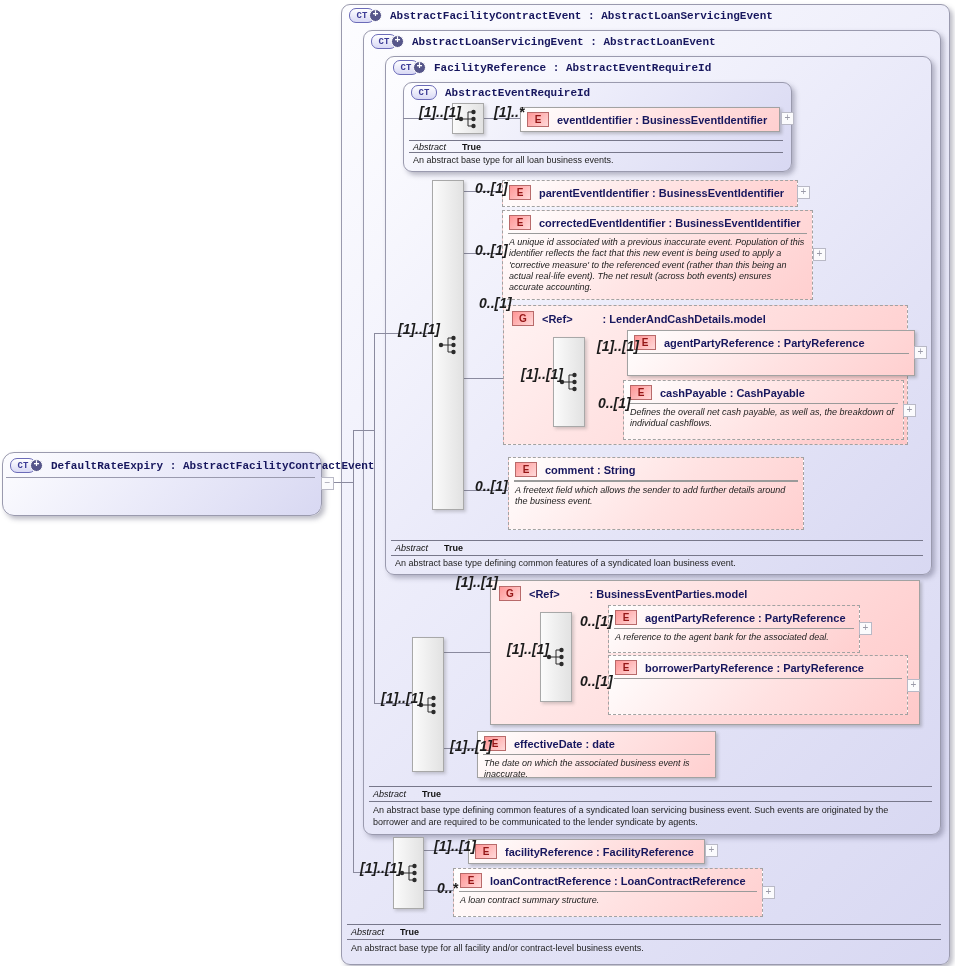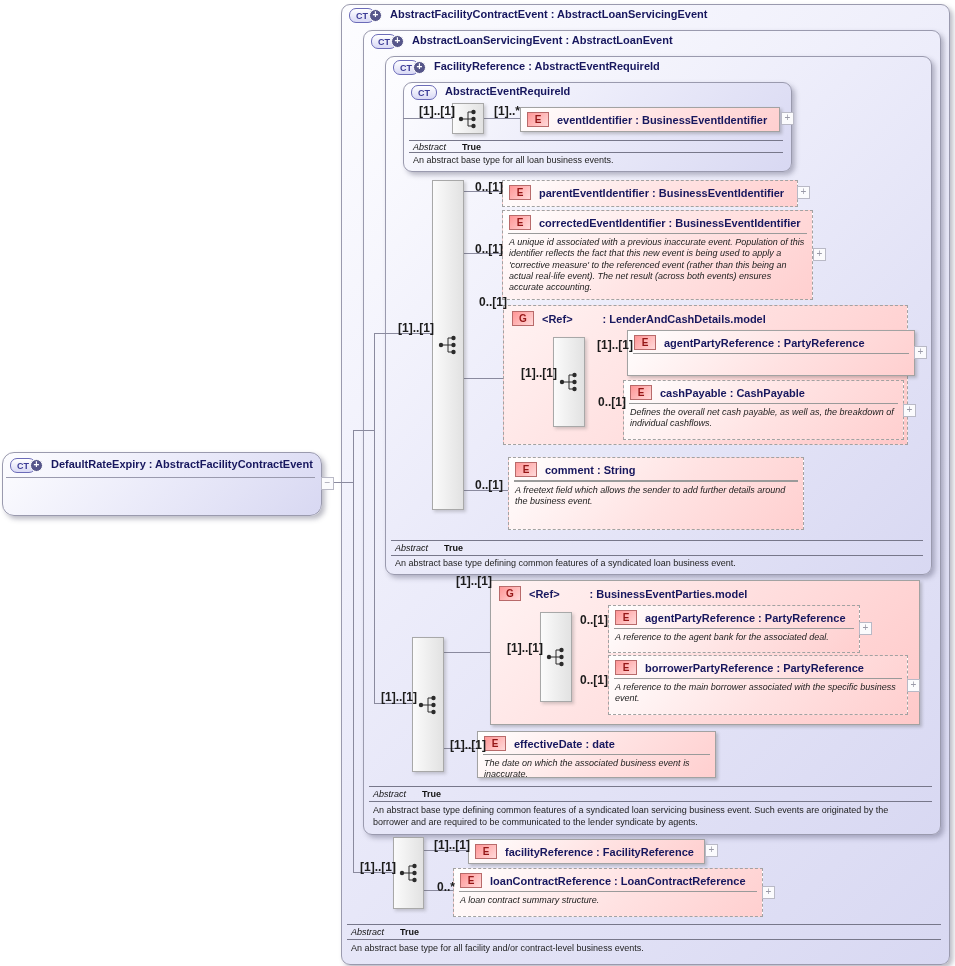--- a/index.html
+++ b/index.html
@@ -3,21 +3,21 @@
 <meta charset="utf-8">
 <style>
   html,body{margin:0;padding:0;background:#fff;}
   #canvas{position:relative;width:955px;height:966px;background:#fff;
           font-family:"Liberation Sans",sans-serif;overflow:hidden;}
 
   
   .ctbox{position:absolute;border:1px solid #9a9aae;border-radius:9px;
          background:linear-gradient(135deg,#fdfdff 0%,#ececfa 45%,#d8d8f2 100%);
          box-shadow:3px 3px 5px rgba(60,60,90,.35);}
-  .hdr{position:absolute;display:flex;align-items:flex-start;gap:8px;white-space:nowrap;}
+  .hdr{position:absolute;display:flex;align-items:center;gap:8px;white-space:nowrap;font-family:Liberation Mono, monospace;}
   .hdr .title{font-size:11px;font-weight:bold;color:#17175e;}
 
   .ct-wrap{display:flex;align-items:center;}
   .ct-icon{display:inline-flex;align-items:center;justify-content:center;
            width:24px;height:13px;border:1.4px solid #6b6bb8;border-radius:7px;
            background:linear-gradient(#ffffff,#d9d9f5);color:#3c3c96;
            font-size:9px;font-weight:bold;}
   .ct-plus{width:11px;height:11px;border-radius:50%;background:#56568a;border:1px solid #fff;
            color:#fff;font-size:10px;line-height:10px;text-align:center;margin-left:-6px;font-weight:bold;}
 
@@ -48,21 +48,21 @@
 
   
   .seqbar{position:absolute;border:1px solid #a8a8a8;
           background:linear-gradient(90deg,#fbfbfb,#e2e2e2);
           box-shadow:2px 2px 3px rgba(80,80,80,.25);
           display:flex;align-items:center;justify-content:center;}
 
   
   .hl{position:absolute;height:1px;background:#8a8a9e;}
   .vl{position:absolute;width:1px;background:#8a8a9e;}
-  .card{position:absolute;font-size:12px;font-weight:bold;color:#1c1c1c;white-space:nowrap;}
+  .card{position:absolute;font-size:14px;font-weight:bold;font-style:italic;color:#1c1c1c;white-space:nowrap;}
   .plusbox{position:absolute;width:11px;height:11px;border:1px solid #b9b9c6;background:#fbfbfd;
            color:#9a9aa8;font-size:10px;line-height:10px;text-align:center;}
 
   
   .fl{position:absolute;height:1px;background:#77778a;}
   .abs-row{position:absolute;font-size:9px;color:#111;white-space:nowrap;}
   .abs-row .alabel{font-style:italic;}
   .abs-row .avalue{font-weight:bold;margin-left:16px;}
   .footdoc{position:absolute;font-size:9px;color:#222;line-height:1.3;}
 </style>
@@ -306,21 +306,20 @@
     <div class="div"></div>
     <div class="doc">A reference to the agent bank for the associated deal.</div>
   </div>
 
   <div class="el dashed" style="left:608px;top:655px;width:298px;height:58px;">
     <div class="ehdr">
         <span class="e-icon">E</span>
         <span class="etitle">borrowerPartyReference : PartyReference</span>
       </div>
     <div class="div"></div>
-    <div class="doc">A reference to the main borrower associated with the specific business event.</div>
   </div>
 
   <div class="el" style="left:477px;top:731px;width:237px;height:45px;">
     <div class="ehdr">
         <span class="e-icon">E</span>
         <span class="etitle">effectiveDate : date</span>
       </div>
     <div class="div"></div>
     <div class="doc">The date on which the associated business event is inaccurate.</div>
   </div>

